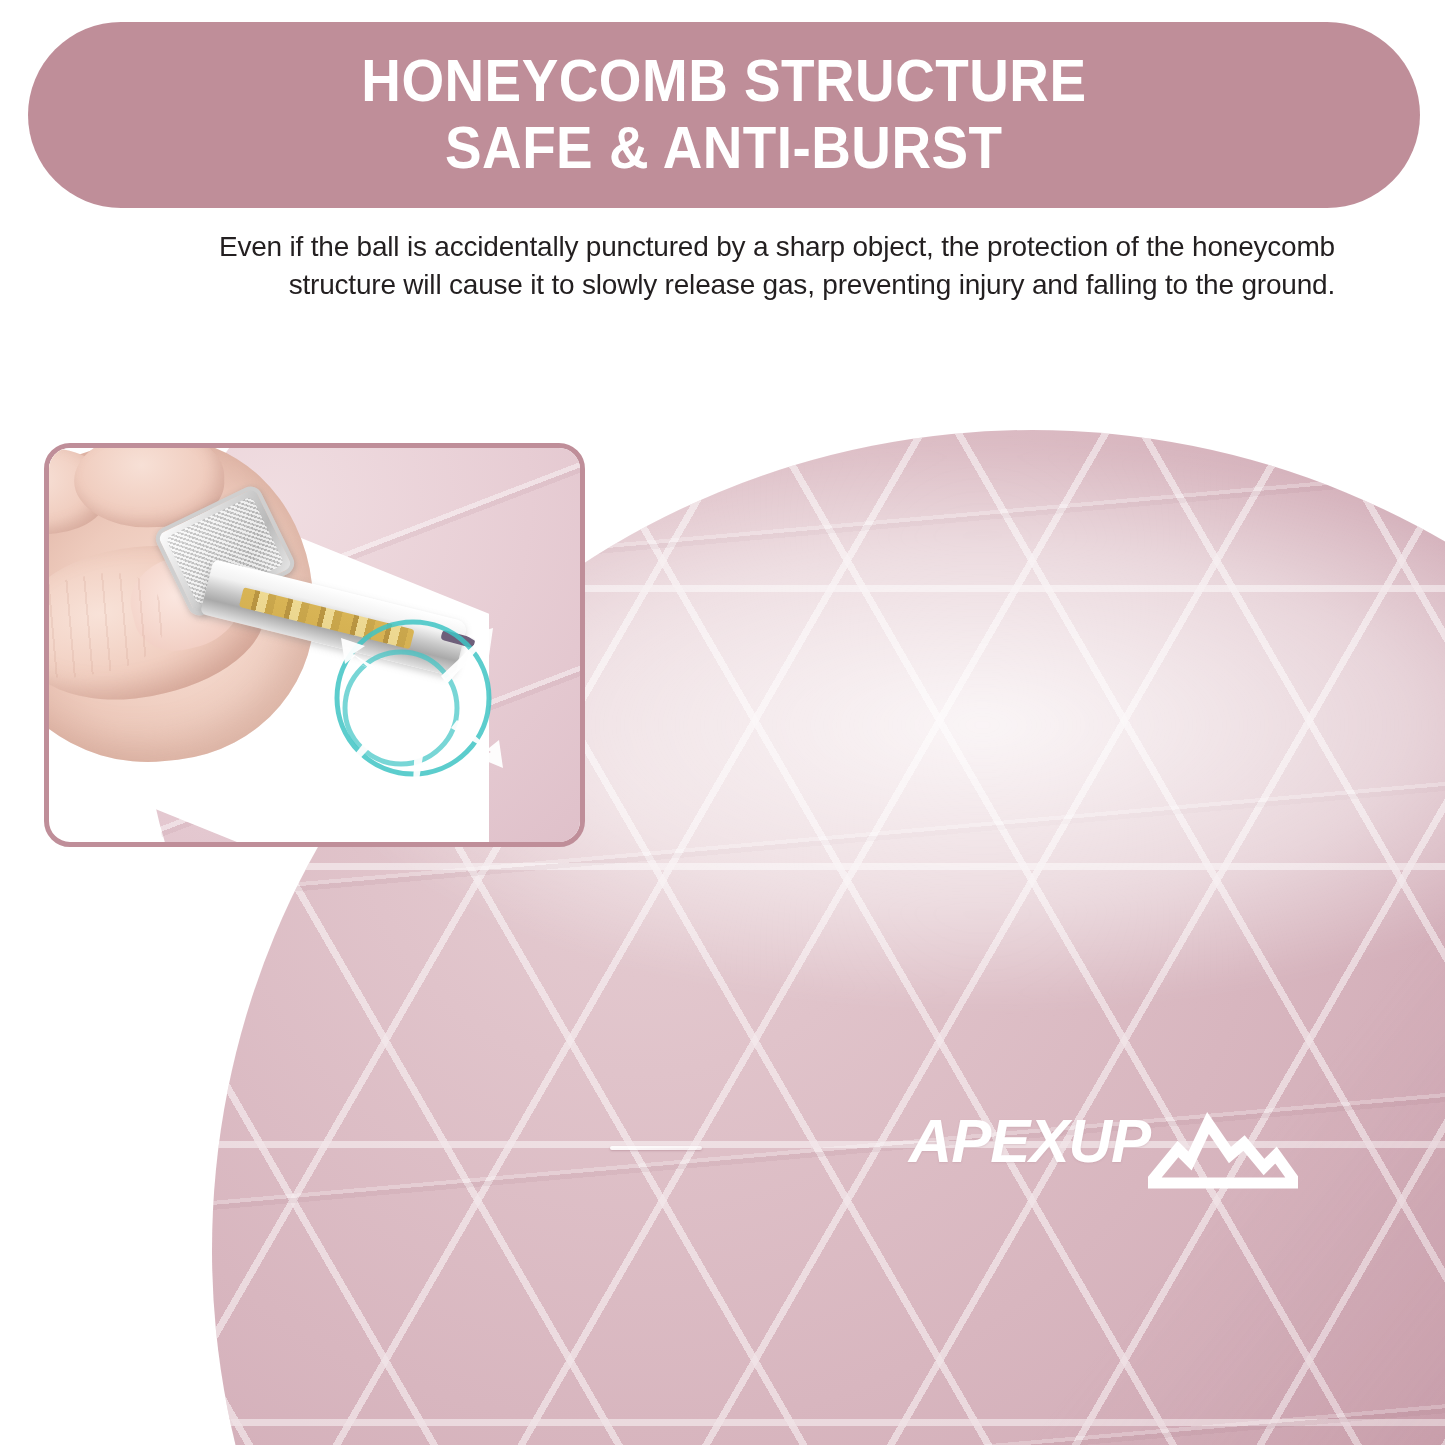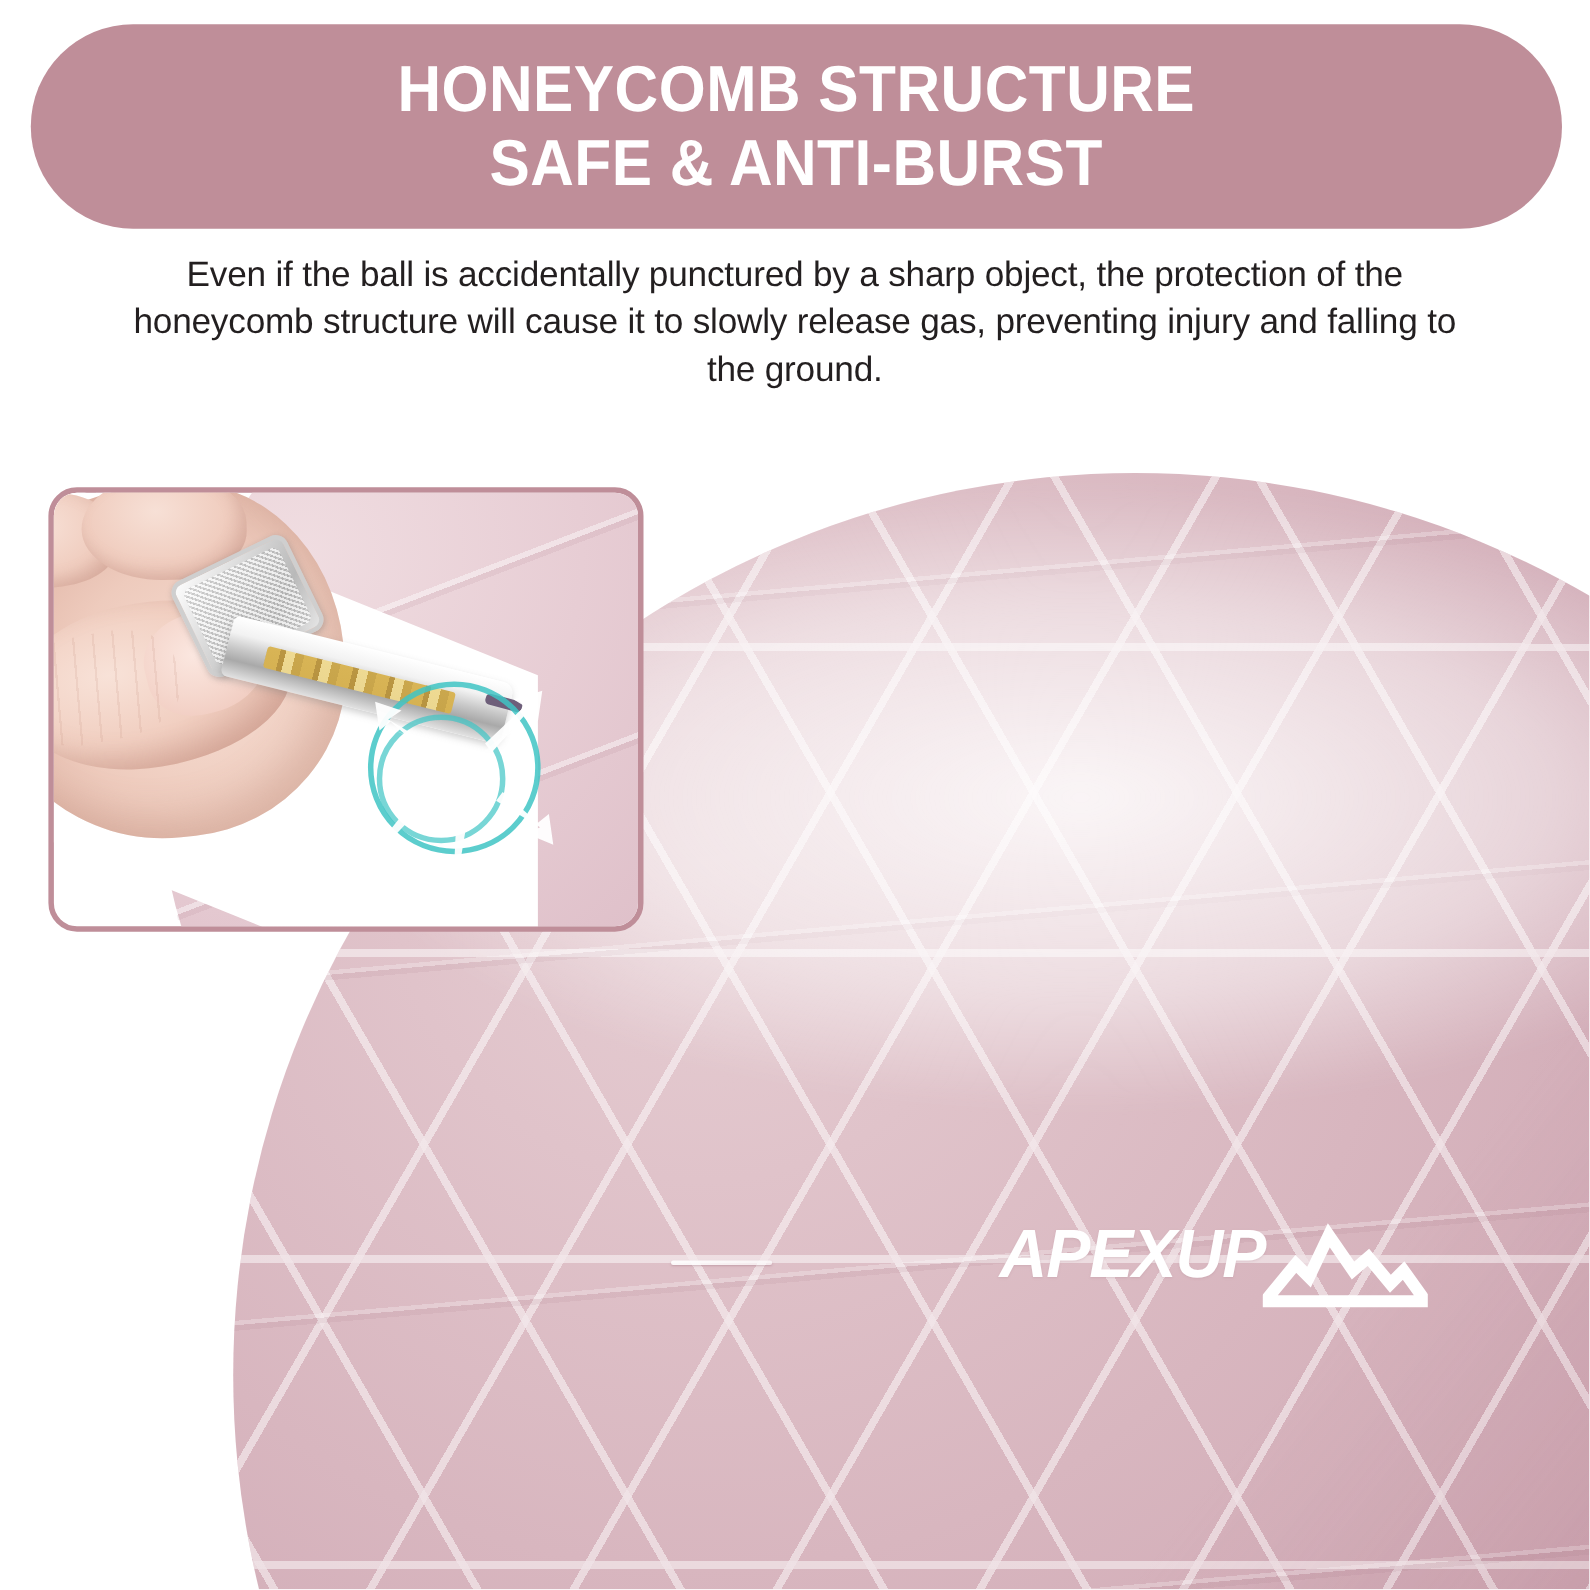--- a/index.html
+++ b/index.html
@@ -168,23 +168,23 @@
   }
 
   
   .subcopy {
     position: absolute;
     left: 110px;
     top: 228px;
     width: 1225px;
     color: #231f20;
     font-family: "Liberation Sans", sans-serif;
-    font-size: 32px;
+    font-size: 28px;
     line-height: 1.35;
-    text-align: center;
+    text-align: right;
     letter-spacing: -0.2px;
   }
 
   
   .inset {
     position: absolute;
     left: 44px;
     top: 443px;
     width: 541px;
     height: 404px;

